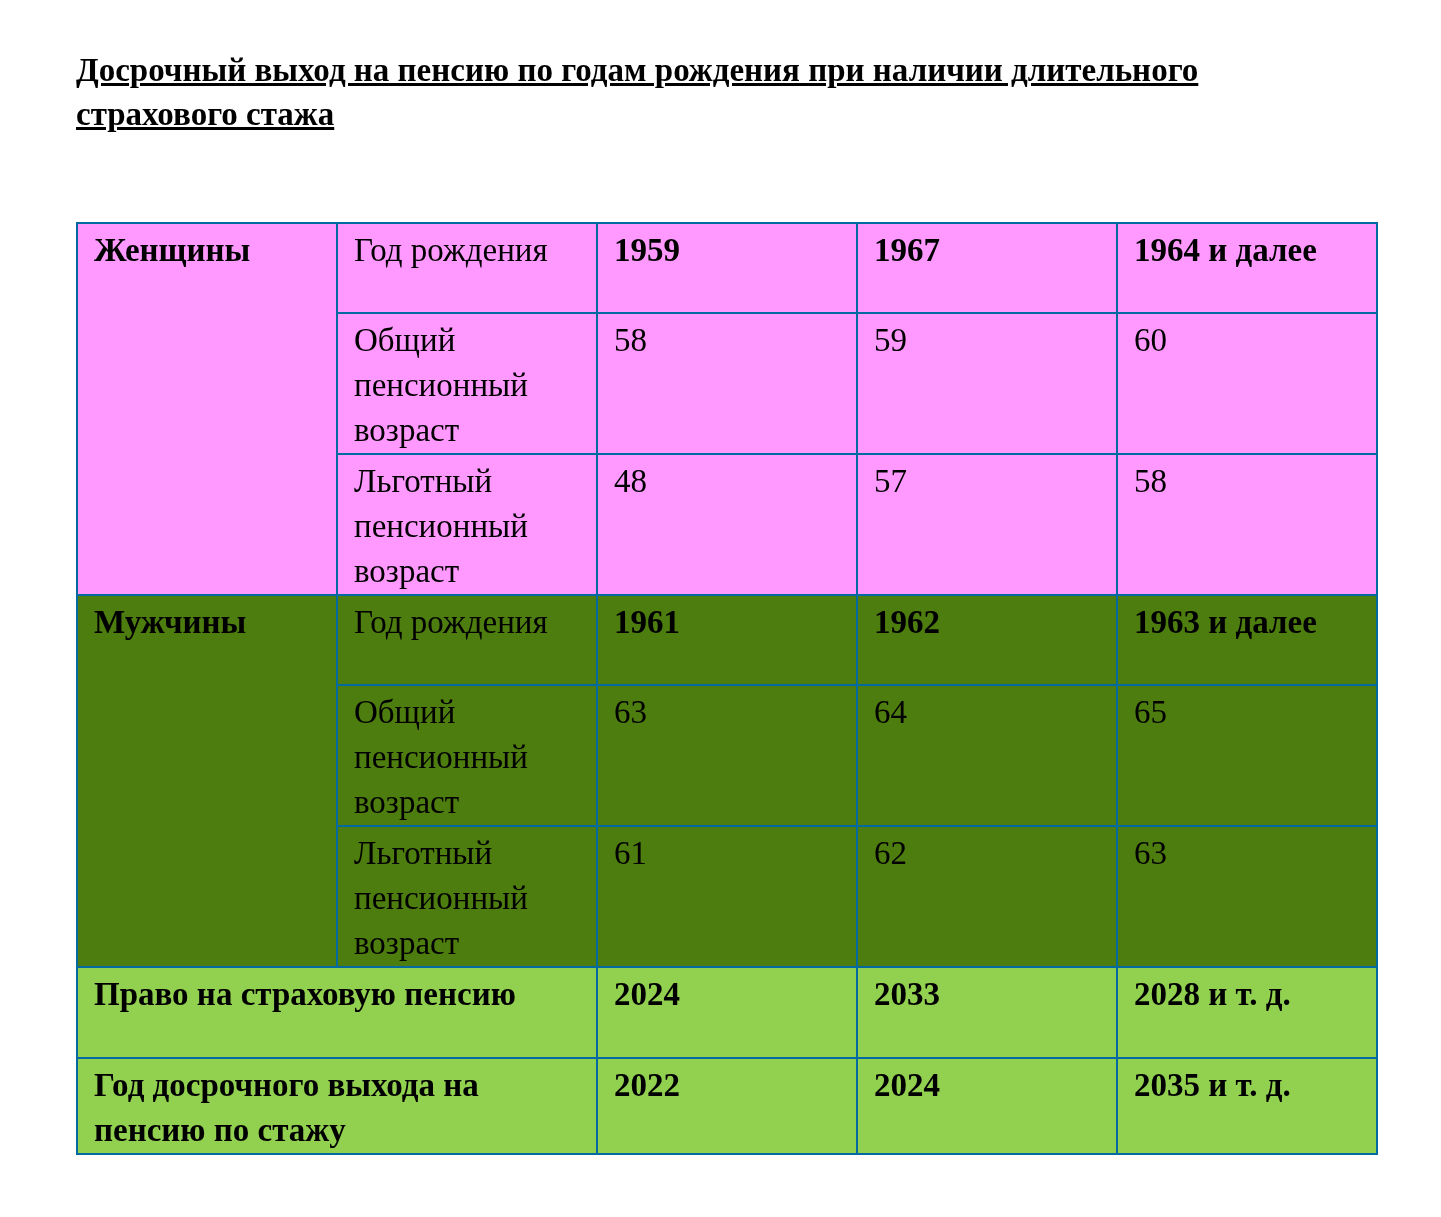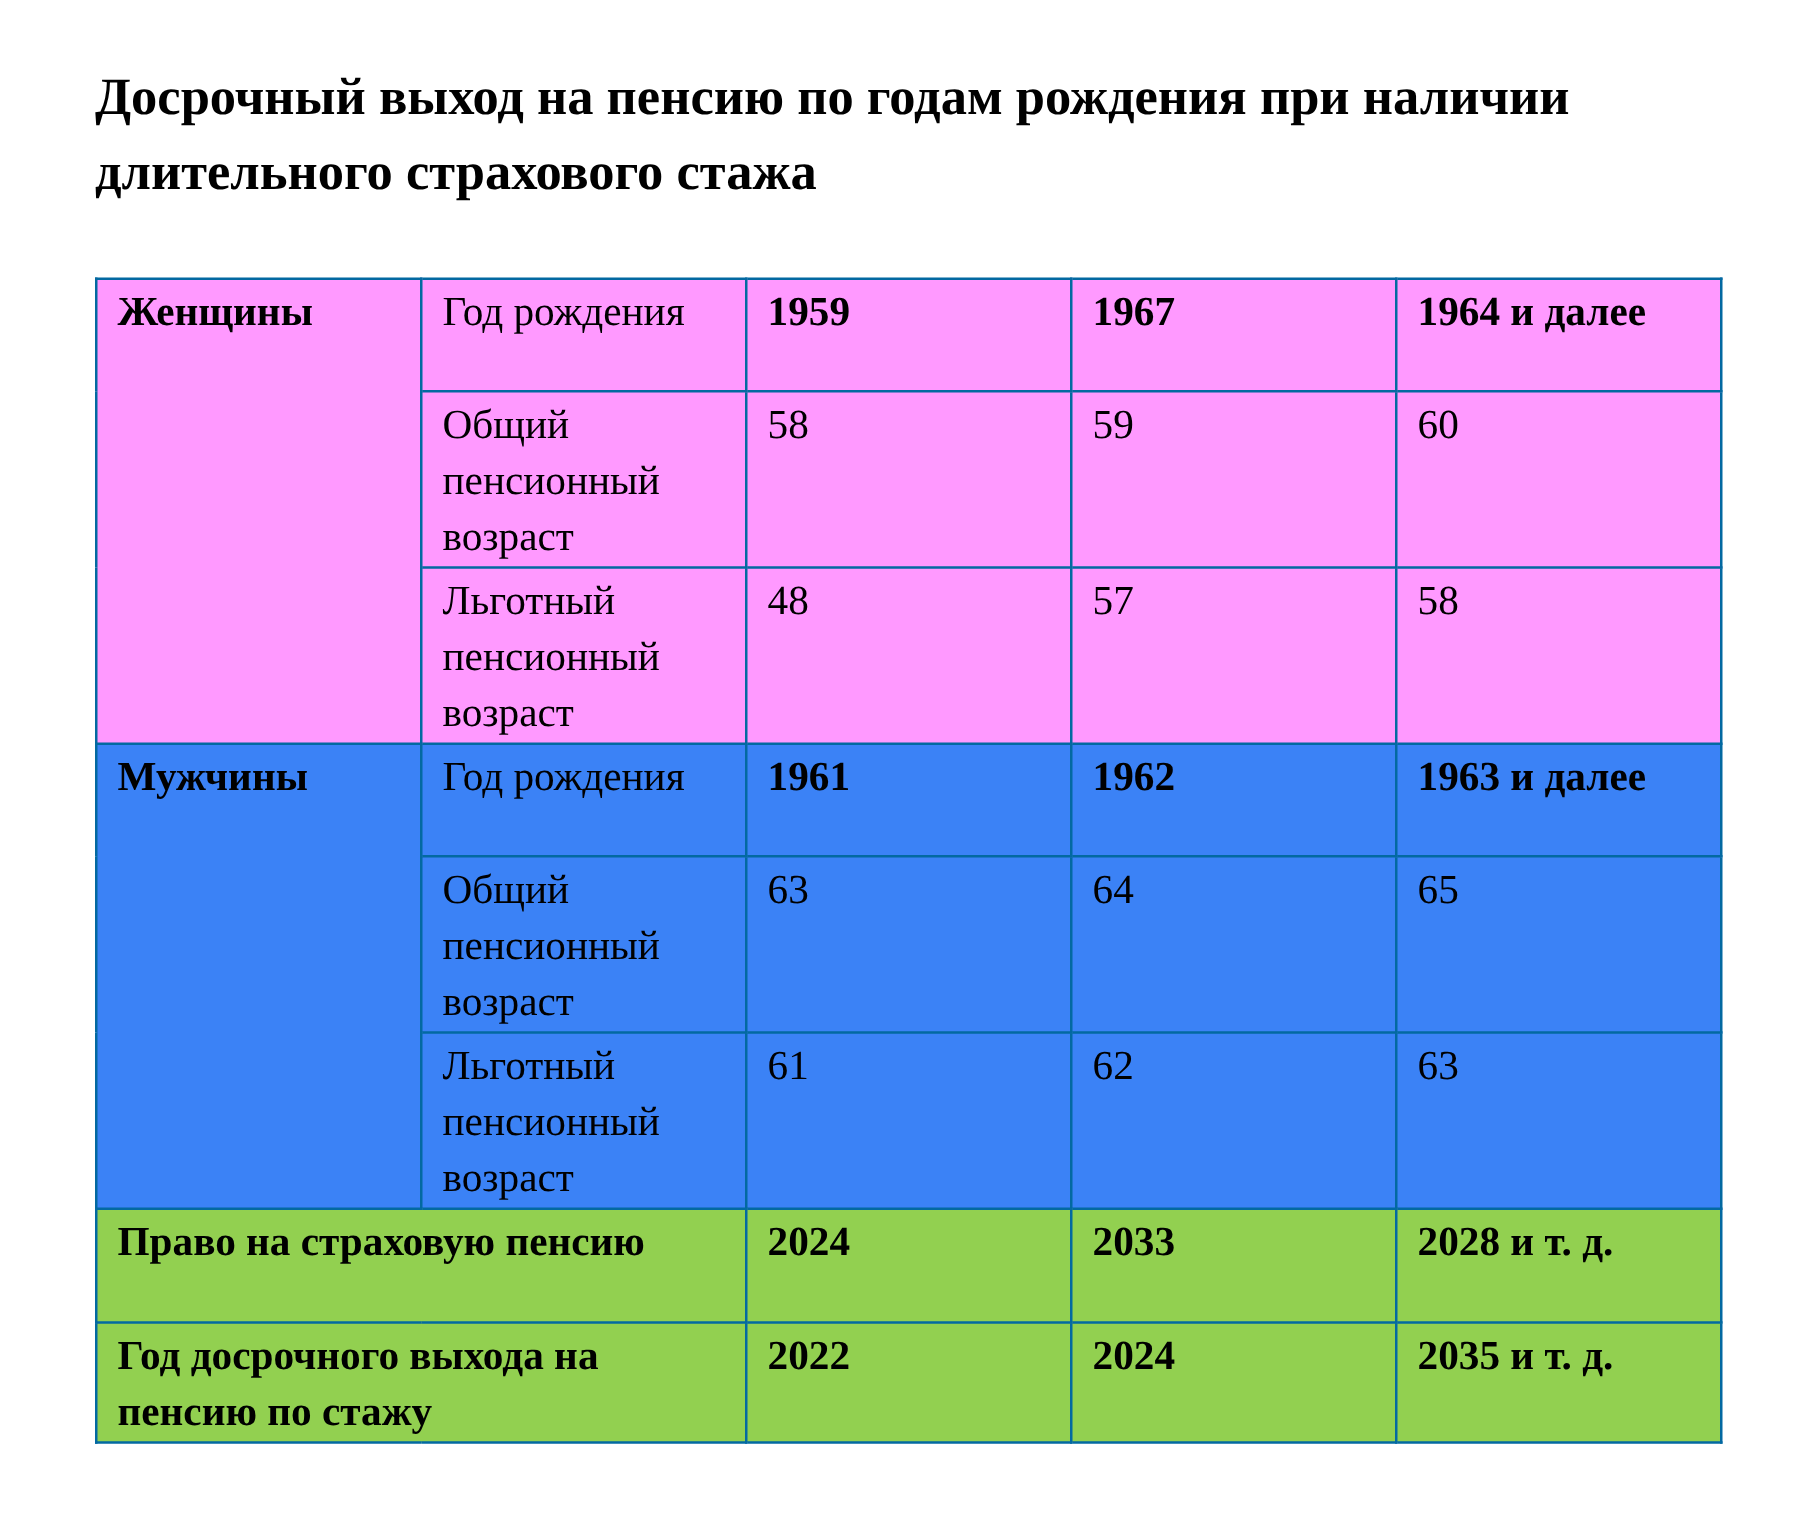--- a/index.html
+++ b/index.html
@@ -1,22 +1,22 @@
 <!DOCTYPE html>
 <html><head>
 <meta charset="utf-8">
 <style>
   html, body { margin:0; padding:0; background:#ffffff; }
   body { width:1441px; height:1217px; position:relative; font-family:"Liberation Serif", serif; color:#000; }
-  .title { position:absolute; left:76px; top:48px; width:1200px; font-weight:bold; font-size:42px; line-height:60px; }
+  .title { position:absolute; left:76px; top:48px; width:1200px; font-weight:bold; font-size:33px; line-height:44px;text-decoration:underline; }
   table { position:absolute; left:76px; top:222px; border-collapse:collapse; table-layout:fixed; width:1300px; }
   td { border:2px solid #0369a1; vertical-align:top; padding:4px 14px 0 16px; font-size:33px; line-height:45px; }
   col.c0 { width:260px; } col.c1 { width:260px; } col.c2 { width:260px; } col.c3 { width:260px; } col.c4 { width:260px; }
   .pink td { background:#ff99ff; }
-  .blue td { background:#3b82f6; }
+  .blue td { background:#4d7c0f; }
   .green td { background:#92d050; }
   .b { font-weight:bold; }
   tr.r1 { height:90px; } tr.r2 { height:136px; } tr.r3 { height:136px;padding-left:28px; }
   tr.g { height:91px; }
 </style>
 </head>
 <body>
 
 <div class="title">Досрочный выход на пенсию по годам рождения при наличии длительного страхового стажа</div>
 

